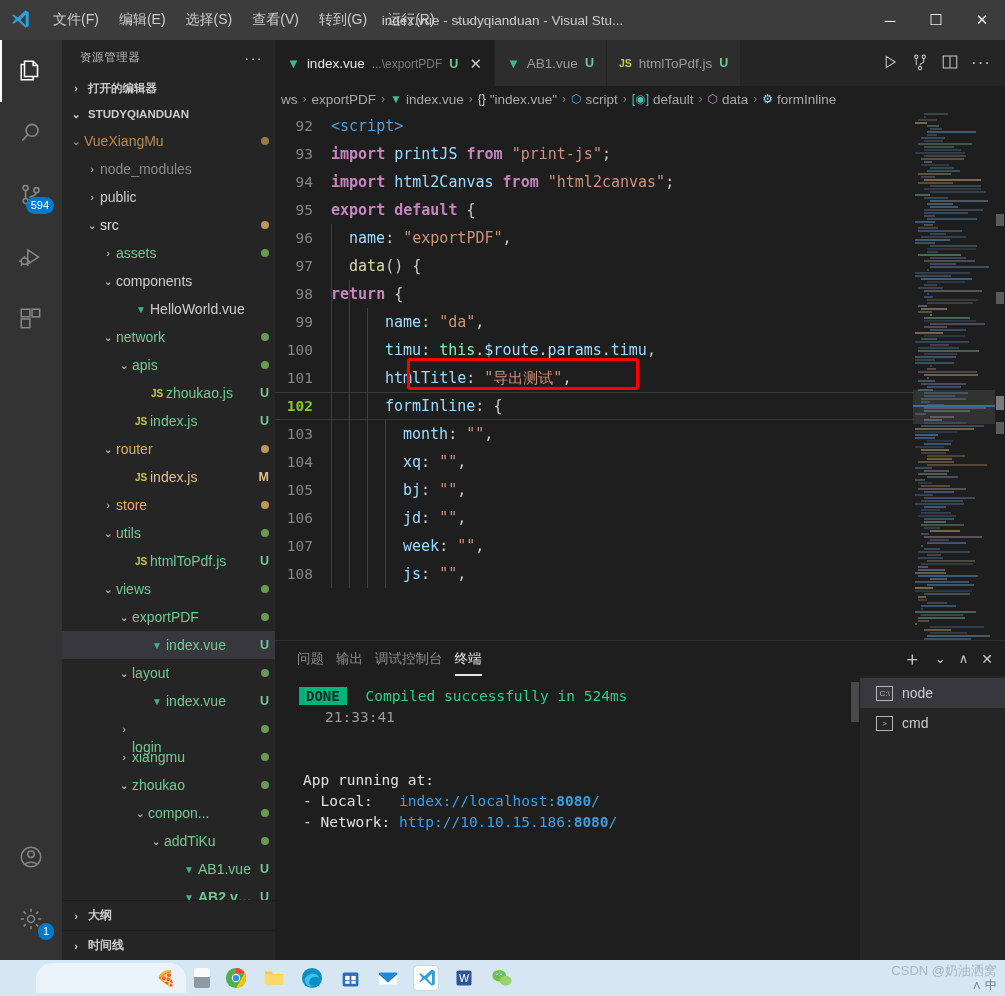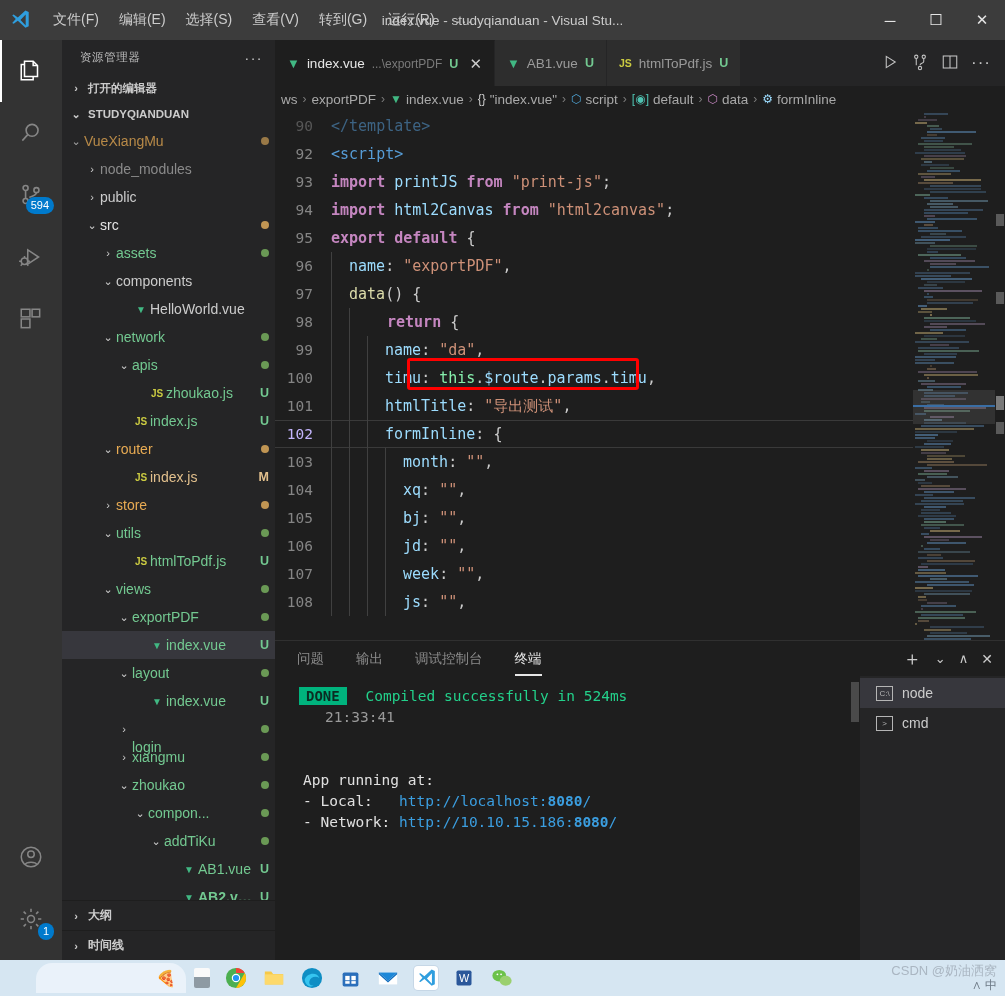--- a/index.html
+++ b/index.html
@@ -103,21 +103,21 @@
   .bc-item { display:flex; align-items:center; gap:4px; }
 
   .code-wrap { flex:1; display:flex; min-height:0; position:relative; overflow:hidden; background:#1e1e1e; }
   .code-main { flex:1; position:relative; overflow:hidden; }
   .code-lines { font-family:"DejaVu Sans Mono","Liberation Mono",monospace; font-size:15px; line-height:28px; }
   .cline { display:flex; height:28px; align-items:center; white-space:pre; }
   .lnum {
     width:56px; text-align:right; padding-right:18px; color:#858585; flex-shrink:0;
     font-family:"DejaVu Sans Mono",monospace; font-size:14.5px;
   }
-  .lnum.cur { color:#c4b5fd; }
+  .lnum.cur { color:#84cc16;font-weight:bold; }
   .guides { position:relative; flex:1; }
   .ctext { white-space:pre; }
   .ind-guide { position:absolute; top:0; bottom:0; width:1px; background:#404040; }
 
   
   .t-tag { color:#569cd6; }
   .t-kw  { color:#c586c0;font-weight:bold; }
   .t-str { color:#ce9178; }
   .t-var { color:#9cdcfe; }
   .t-fn  { color:#dcdcaa; }
@@ -132,21 +132,21 @@
     width:92px; flex-shrink:0; background:#1e1e1e; position:relative; overflow:hidden;
     border-left:0;
   }
   .mm-line { height:2px; margin:1px 0 0 0; }
   .mm-slider { position:absolute; left:0; right:10px; background:rgba(121,121,121,0.22); }
   .mm-scrollbar { position:absolute; right:0; top:0; bottom:0; width:10px; background:#1e1e1e; }
   .mm-thumb { position:absolute; right:1px; width:8px; height:12px; background:#5a5a5a; }
 
   
   .panel { height:320px; background:#1e1e1e; border-top:1px solid #303030; display:flex; flex-direction:column; flex-shrink:0; }
-  .panel-head { height:35px; display:flex; align-items:center; padding:0 12px 0 22px; gap:32px; flex-shrink:0; }
+  .panel-head { height:35px; display:flex; align-items:center; padding:0 12px 0 22px; gap:12px; flex-shrink:0; }
   .ptab { font-size:13.5px; color:#8c8c8c; position:relative; padding:6px 0; white-space:nowrap; }
   .ptab.active { color:#e7e7e7; }
   .ptab.active::after { content:""; position:absolute; left:0; right:0; bottom:-2px; height:1.5px; background:#e7e7e7; }
   .panel-actions { margin-left:auto; display:flex; align-items:center; gap:13px; color:#cccccc; font-size:16px; }
   .panel-body { flex:1; display:flex; min-height:0; }
   .term {
     flex:1; padding:10px 0 0 24px; font-family:"DejaVu Sans Mono","Liberation Mono",monospace;
     font-size:14.5px; line-height:21px; color:#cccccc; overflow:hidden; position:relative;
   }
   .done-badge { background:#00b37d; color:#0b2b22; font-weight:bold; padding:1px 7px; font-size:14px; }
@@ -516,28 +516,27 @@
           <span class="bc-sep">›</span>
           <span class="bc-item">
             <span style="color: rgb(156, 220, 254); font-size: 12px;">⚙</span>
             <span>formInline</span>
           </span>
         </div>
 
       <div class="code-wrap">
         <div class="code-main">
           <div class="code-lines" id="code-lines">
-              <div class="cline" style="opacity: 0.55;"><span class="lnum">90</span><span class="guides"><span class="ctext" style="padding-left: 0px;"><span class="t-tag">&lt;/template&gt;</span></span></span></div>
               <div class="cline"><span class="lnum">92</span><span class="guides"><span class="ctext" style="padding-left: 0px;"><span class="t-tag">&lt;script&gt;</span></span></span></div>
               <div class="cline"><span class="lnum">93</span><span class="guides"><span class="ctext" style="padding-left: 0px;"><span class="t-kw">import </span><span class="t-var">printJS </span><span class="t-kw">from </span><span class="t-str">"print-js"</span><span class="t-punc">;</span></span></span></div>
               <div class="cline"><span class="lnum">94</span><span class="guides"><span class="ctext" style="padding-left: 0px;"><span class="t-kw">import </span><span class="t-var">html2Canvas </span><span class="t-kw">from </span><span class="t-str">"html2canvas"</span><span class="t-punc">;</span></span></span></div>
               <div class="cline"><span class="lnum">95</span><span class="guides"><span class="ctext" style="padding-left: 0px;"><span class="t-kw">export </span><span class="t-kw">default </span><span class="t-punc">{</span></span></span></div>
               <div class="cline"><span class="lnum">96</span><span class="guides"><span class="ind-guide" style="left: 0px;"></span><span class="ctext" style="padding-left: 18px;"><span class="t-prop">name</span><span class="t-punc">: </span><span class="t-str">"exportPDF"</span><span class="t-punc">,</span></span></span></div>
               <div class="cline"><span class="lnum">97</span><span class="guides"><span class="ind-guide" style="left: 0px;"></span><span class="ctext" style="padding-left: 18px;"><span class="t-fn">data</span><span class="t-punc">() {</span></span></span></div>
-              <div class="cline"><span class="lnum">98</span><span class="guides"><span class="ind-guide" style="left: 0px;"></span><span class="ind-guide" style="left: 18px;"></span><span class="ctext" style="padding-left: 36px; margin-left: 20px;"><span class="t-kw">return </span><span class="t-punc">{</span></span></span></div>
+              <div class="cline"><span class="lnum">98</span><span class="guides"><span class="ind-guide" style="left: 0px;"></span><span class="ind-guide" style="left: 18px;"></span><span class="ctext" style=""><span class="t-kw">return </span><span class="t-punc">{</span></span></span></div>
               <div class="cline"><span class="lnum">99</span><span class="guides"><span class="ind-guide" style="left: 0px;"></span><span class="ind-guide" style="left: 18px;"></span><span class="ind-guide" style="left: 36px;"></span><span class="ctext" style="padding-left: 54px;"><span class="t-prop">name</span><span class="t-punc">: </span><span class="t-str">"da"</span><span class="t-punc">,</span></span></span></div>
               <div class="cline"><span class="lnum">100</span><span class="guides"><span class="ind-guide" style="left: 0px;"></span><span class="ind-guide" style="left: 18px;"></span><span class="ind-guide" style="left: 36px;"></span><span class="ctext" style="padding-left: 54px;"><span class="t-prop">timu</span><span class="t-punc">: </span><span class="t-this">this</span><span class="t-punc">.</span><span class="t-prop">$route</span><span class="t-punc">.</span><span class="t-prop">params</span><span class="t-punc">.</span><span class="t-prop">timu</span><span class="t-punc">,</span></span></span></div>
               <div class="cline"><span class="lnum">101</span><span class="guides"><span class="ind-guide" style="left: 0px;"></span><span class="ind-guide" style="left: 18px;"></span><span class="ind-guide" style="left: 36px;"></span><span class="ctext" style="padding-left: 54px;"><span class="t-prop">htmlTitle</span><span class="t-punc">: </span><span class="t-str">"导出测试"</span><span class="t-punc">,</span></span></span></div>
               <div class="cline" style="box-shadow: rgb(58, 58, 58) 0px 1px 0px inset, rgb(58, 58, 58) 0px -1px 0px inset;"><span class="lnum cur">102</span><span class="guides"><span class="ind-guide" style="left: 0px;"></span><span class="ind-guide" style="left: 18px;"></span><span class="ind-guide" style="left: 36px;"></span><span class="ctext" style="padding-left: 54px;"><span class="t-prop">formInline</span><span class="t-punc">: </span><span class="t-punc">{</span></span></span></div>
               <div class="cline"><span class="lnum">103</span><span class="guides"><span class="ind-guide" style="left: 0px;"></span><span class="ind-guide" style="left: 18px;"></span><span class="ind-guide" style="left: 36px;"></span><span class="ind-guide" style="left: 54px;"></span><span class="ctext" style="padding-left: 72px;"><span class="t-prop">month</span><span class="t-punc">: </span><span class="t-str">""</span><span class="t-punc">,</span></span></span></div>
               <div class="cline"><span class="lnum">104</span><span class="guides"><span class="ind-guide" style="left: 0px;"></span><span class="ind-guide" style="left: 18px;"></span><span class="ind-guide" style="left: 36px;"></span><span class="ind-guide" style="left: 54px;"></span><span class="ctext" style="padding-left: 72px;"><span class="t-prop">xq</span><span class="t-punc">: </span><span class="t-str">""</span><span class="t-punc">,</span></span></span></div>
               <div class="cline"><span class="lnum">105</span><span class="guides"><span class="ind-guide" style="left: 0px;"></span><span class="ind-guide" style="left: 18px;"></span><span class="ind-guide" style="left: 36px;"></span><span class="ind-guide" style="left: 54px;"></span><span class="ctext" style="padding-left: 72px;"><span class="t-prop">bj</span><span class="t-punc">: </span><span class="t-str">""</span><span class="t-punc">,</span></span></span></div>
               <div class="cline"><span class="lnum">106</span><span class="guides"><span class="ind-guide" style="left: 0px;"></span><span class="ind-guide" style="left: 18px;"></span><span class="ind-guide" style="left: 36px;"></span><span class="ind-guide" style="left: 54px;"></span><span class="ctext" style="padding-left: 72px;"><span class="t-prop">jd</span><span class="t-punc">: </span><span class="t-str">""</span><span class="t-punc">,</span></span></span></div>
               <div class="cline"><span class="lnum">107</span><span class="guides"><span class="ind-guide" style="left: 0px;"></span><span class="ind-guide" style="left: 18px;"></span><span class="ind-guide" style="left: 36px;"></span><span class="ind-guide" style="left: 54px;"></span><span class="ctext" style="padding-left: 72px;"><span class="t-prop">week</span><span class="t-punc">: </span><span class="t-str">""</span><span class="t-punc">,</span></span></span></div>
               <div class="cline"><span class="lnum">108</span><span class="guides"><span class="ind-guide" style="left: 0px;"></span><span class="ind-guide" style="left: 18px;"></span><span class="ind-guide" style="left: 36px;"></span><span class="ind-guide" style="left: 54px;"></span><span class="ctext" style="padding-left: 72px;"><span class="t-prop">js</span><span class="t-punc">: </span><span class="t-str">""</span><span class="t-punc">,</span></span></span></div>
@@ -754,21 +753,21 @@
               <span class="t-green" style="margin-left:10px">Compiled successfully in 524ms</span>
             </div>
             <div style="padding-left:26px">
               <span class="t-grey">21:33:41</span>
             </div>
             <div style="height:42px"></div>
             <div style="padding-left:4px">
               <span class="t-white">App running at:</span>
             </div>
             <div style="padding-left:4px">
-              <span class="t-white">- Local:</span><span>&nbsp;&nbsp;&nbsp;</span><span class="t-blue">http://localhost:</span><span class="t-boldblue">8080</span><span class="t-blue">/</span>
+              <span class="t-white">- Local:</span><span>&nbsp;&nbsp;&nbsp;</span><span class="t-blue">index://localhost:</span><span class="t-boldblue">8080</span><span class="t-blue">/</span>
             </div>
             <div style="padding-left:4px">
               <span class="t-white">- Network:</span><span>&nbsp;</span><span class="t-blue">http://10.10.15.186:</span><span class="t-boldblue">8080</span><span class="t-blue">/</span>
             </div>
             <div class="term-scroll">
               <div class="term-thumb"></div>
             </div>
           </div>
           <div class="term-side">
             <div class="tsrow active">

